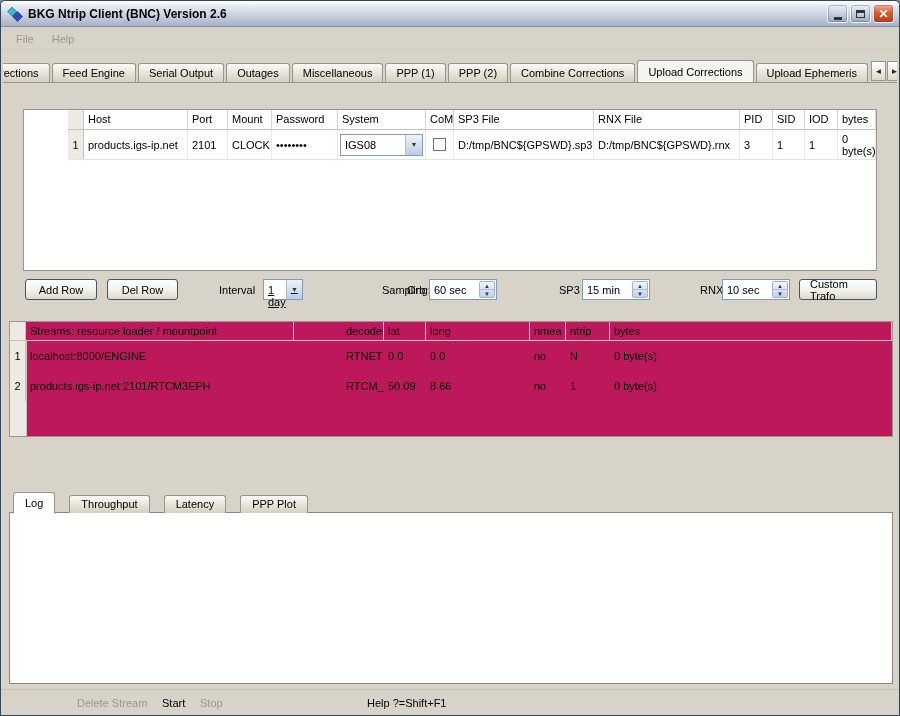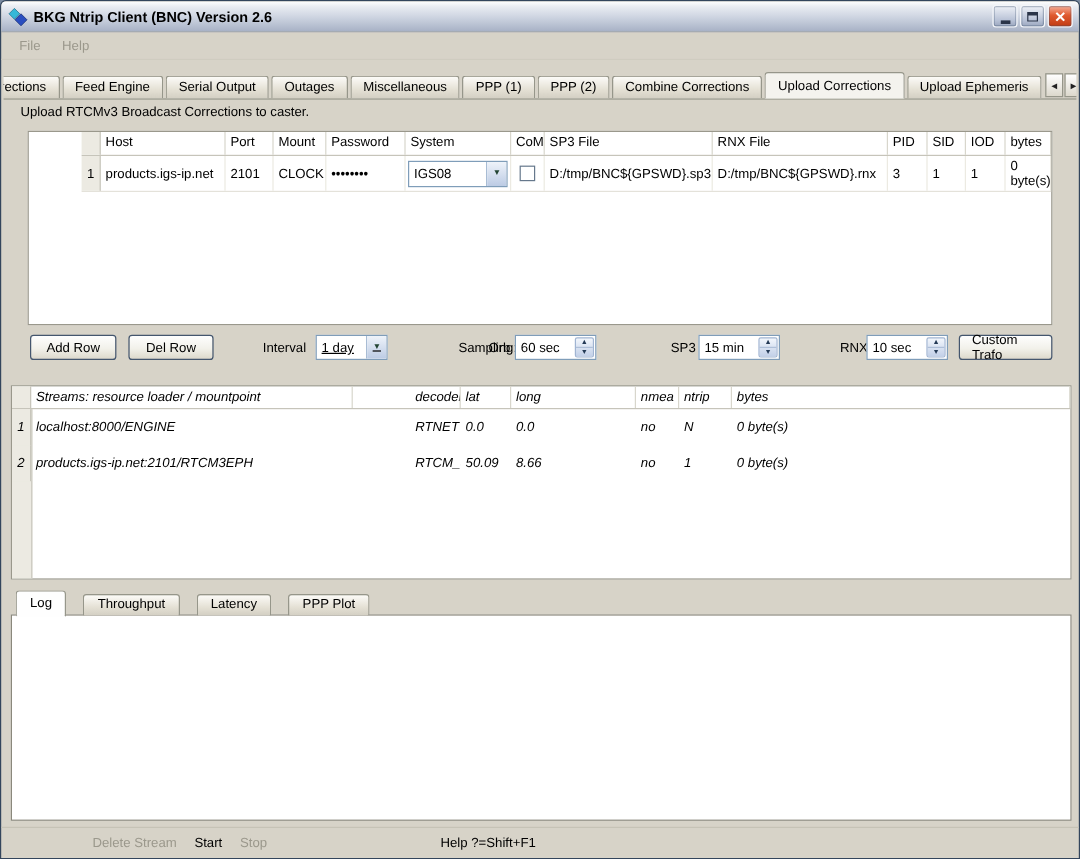--- a/index.html
+++ b/index.html
@@ -91,22 +91,22 @@
   }
   .spin { position:absolute; height:21px; border:1px solid #7f9db9; background:#fff; display:flex; }
   .spin-text { flex:1; padding:4px 0 0 4px; }
   .spin-btns { width:16px; display:flex; flex-direction:column; margin:1px; border:1px solid #a0b4d2; border-radius:2px; background:linear-gradient(#f2f6fc,#c2d0e8); }
   .spin-up,.spin-down { flex:1; display:flex; align-items:center; justify-content:center; font-size:6px; color:#243a56; }
   .spin-up { border-bottom:1px solid #aebfd8; }
   .ctl-label { position:absolute; top:5px; }
   .controls { position:absolute; left:0; top:196px; right:0; height:26px; }
   
   .streams {
-    position:absolute; top:320px; left:8px; width:884px; height:162px;
-    background:#ffffff; border:1px solid #9a988c;font-style:italic;
+    position:absolute; top:320px; left:8px; width:884px; height:116px;
+    background:#be185d; border:1px solid #9a988c;
   }
   .streams::before { content:""; position:absolute; left:0; top:19px; bottom:0; width:16px; background:#eceae2; border-right:1px solid #c8c6bc; }
   .s-head { display:flex; height:19px; border-bottom:1px solid #c6c4ba; position:relative; z-index:1; }
   .s-head .cell { border-right:1px solid #d8d6cc; padding:3px 4px 0 4px; overflow:hidden; }
   .s-row { display:flex; height:30px; position:relative; z-index:1; }
   .s-row .cell { padding:0 4px; display:flex; align-items:center; overflow:hidden; }
   .s-num{width:16px;flex:0 0 16px;} .s-mp{width:268px;flex:0 0 268px;} .s-dec{width:42px;flex:0 0 42px;margin-left:48px;}
   .s-lat{width:42px;flex:0 0 42px;} .s-long{width:104px;flex:0 0 104px;} .s-nmea{width:36px;flex:0 0 36px;}
   .s-ntrip{width:44px;flex:0 0 44px;} .s-bytes{flex:1;}
   
@@ -165,21 +165,20 @@
       <div class="tsbtn">
           <span>◄</span>
         </div>
       <div class="tsbtn">
           <span>►</span>
         </div>
     </div>
   </div>
 
   <div class="frame">
-    <div class="desc">Upload RTCMv3 Broadcast Corrections to caster.</div>
 
     <div class="table1">
       <div class="t-head">
         <div class="cell c-num cell-num"></div>
         <div class="cell c-host">Host</div>
         <div class="cell c-port">Port</div>
         <div class="cell c-mount">Mount</div>
         <div class="cell c-pass">Password</div>
         <div class="cell c-sys">System</div>
         <div class="cell c-com">CoM</div>
@@ -214,21 +213,21 @@
         <div class="cell c-iod">1</div>
         <div class="cell c-bytes">0 byte(s)</div>
       </div>
     </div>
 
     <div class="controls">
       <div class="btn" style="left:16px; width:72px;">Add Row</div>
       <div class="btn" style="left:98px; width:71px;">Del Row</div>
 
       <span class="ctl-label" style="left:210px;">Interval</span>
-      <div class="spin" style="left:254px; width:60px;text-decoration:underline;">
+      <div class="spin" style="left:254px; width:40px;text-decoration:underline;">
         <span class="spin-text">1 day</span>
         <span class="combo-btn" style="width:17px;">
             <span>▼</span>
           </span>
       </div>
 
       <span class="ctl-label" style="left:341px;margin-left:32px;">Sampling:</span>
 
       <span class="ctl-label" style="left:398px;">Orb</span>
       <div class="spin" style="left:420px; width:68px;">

